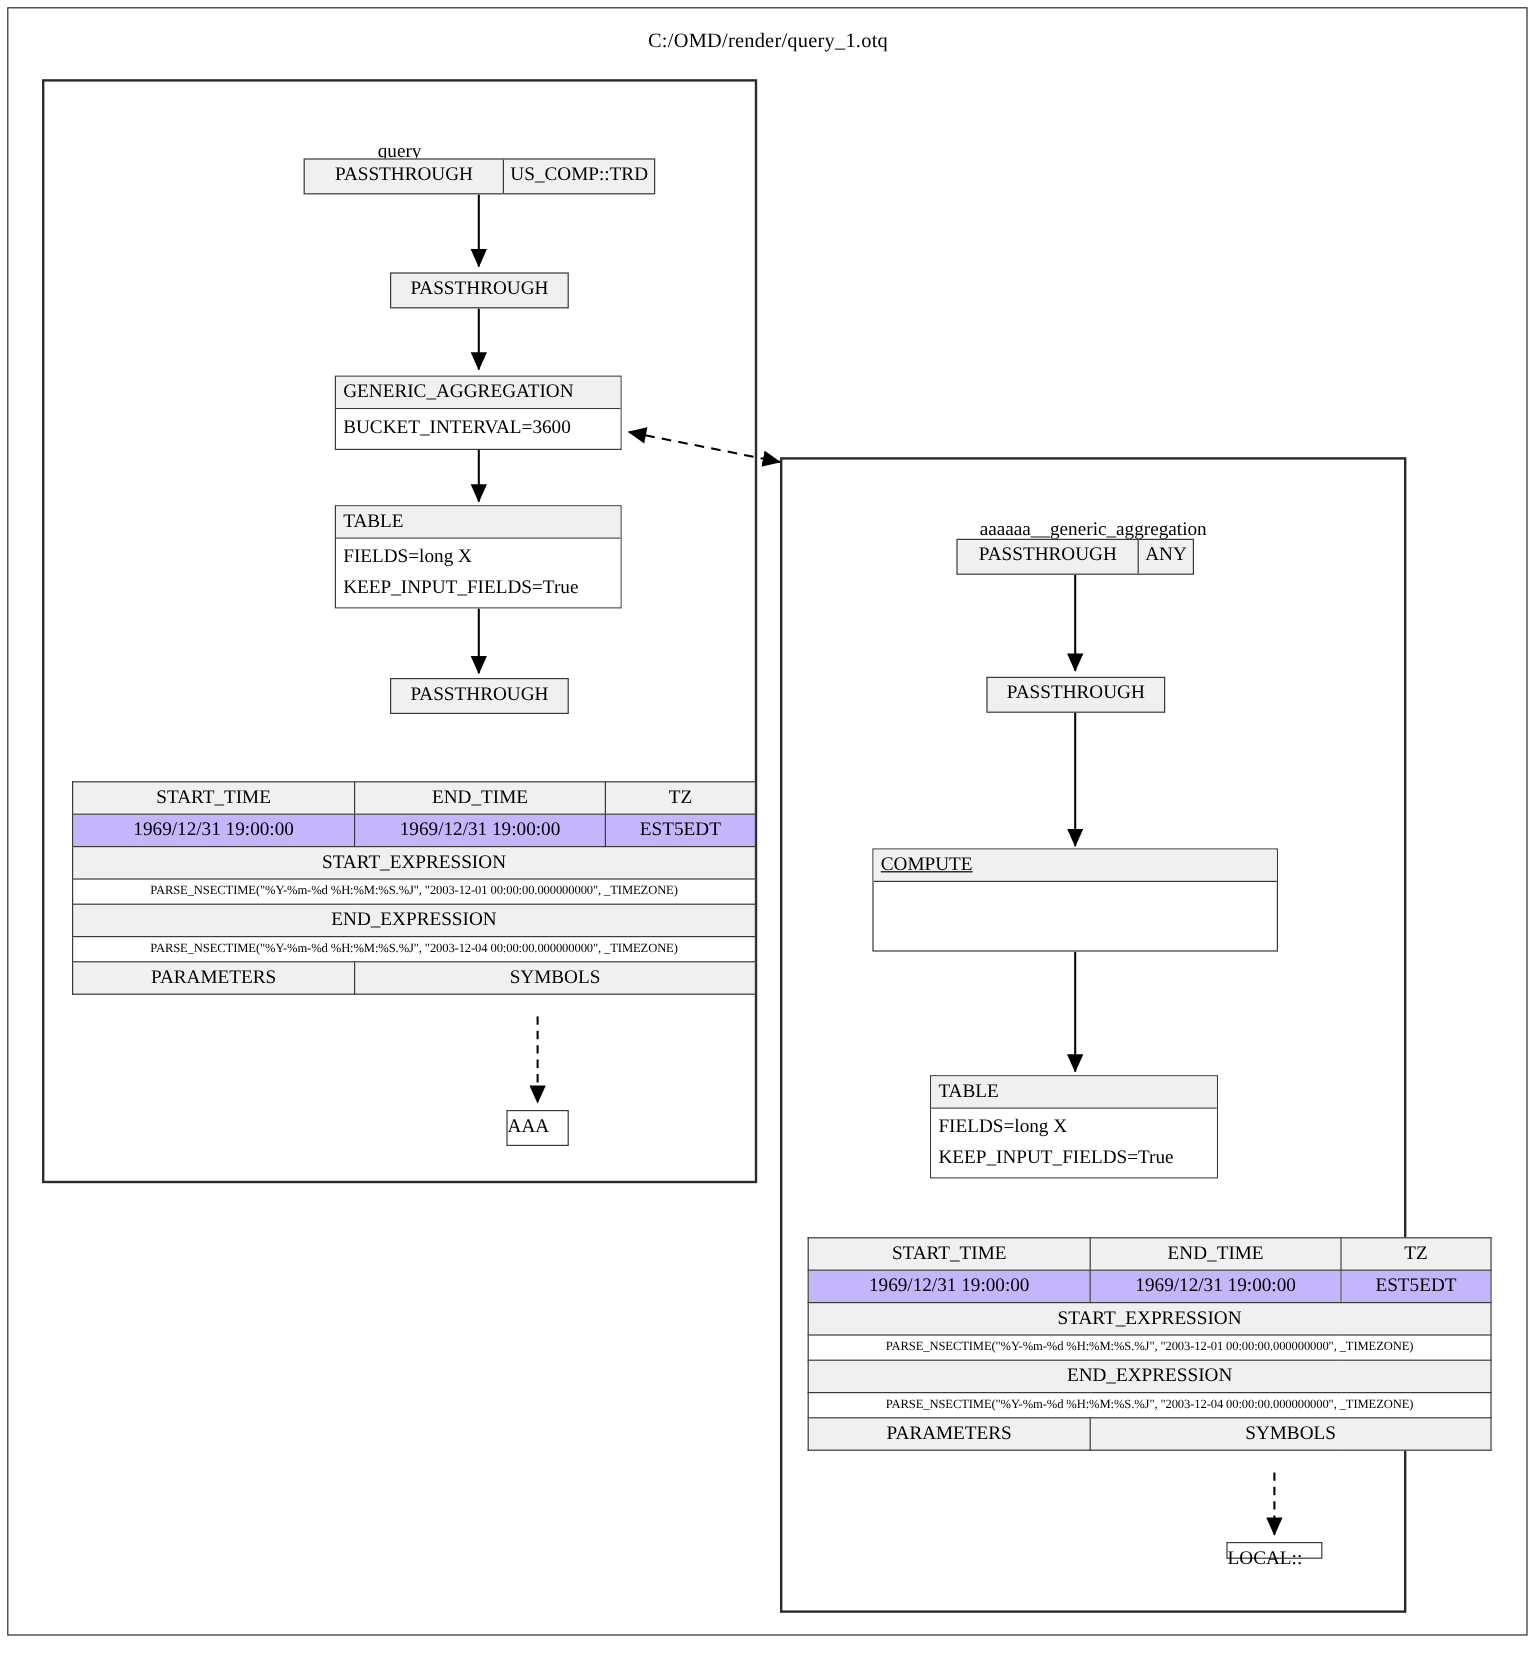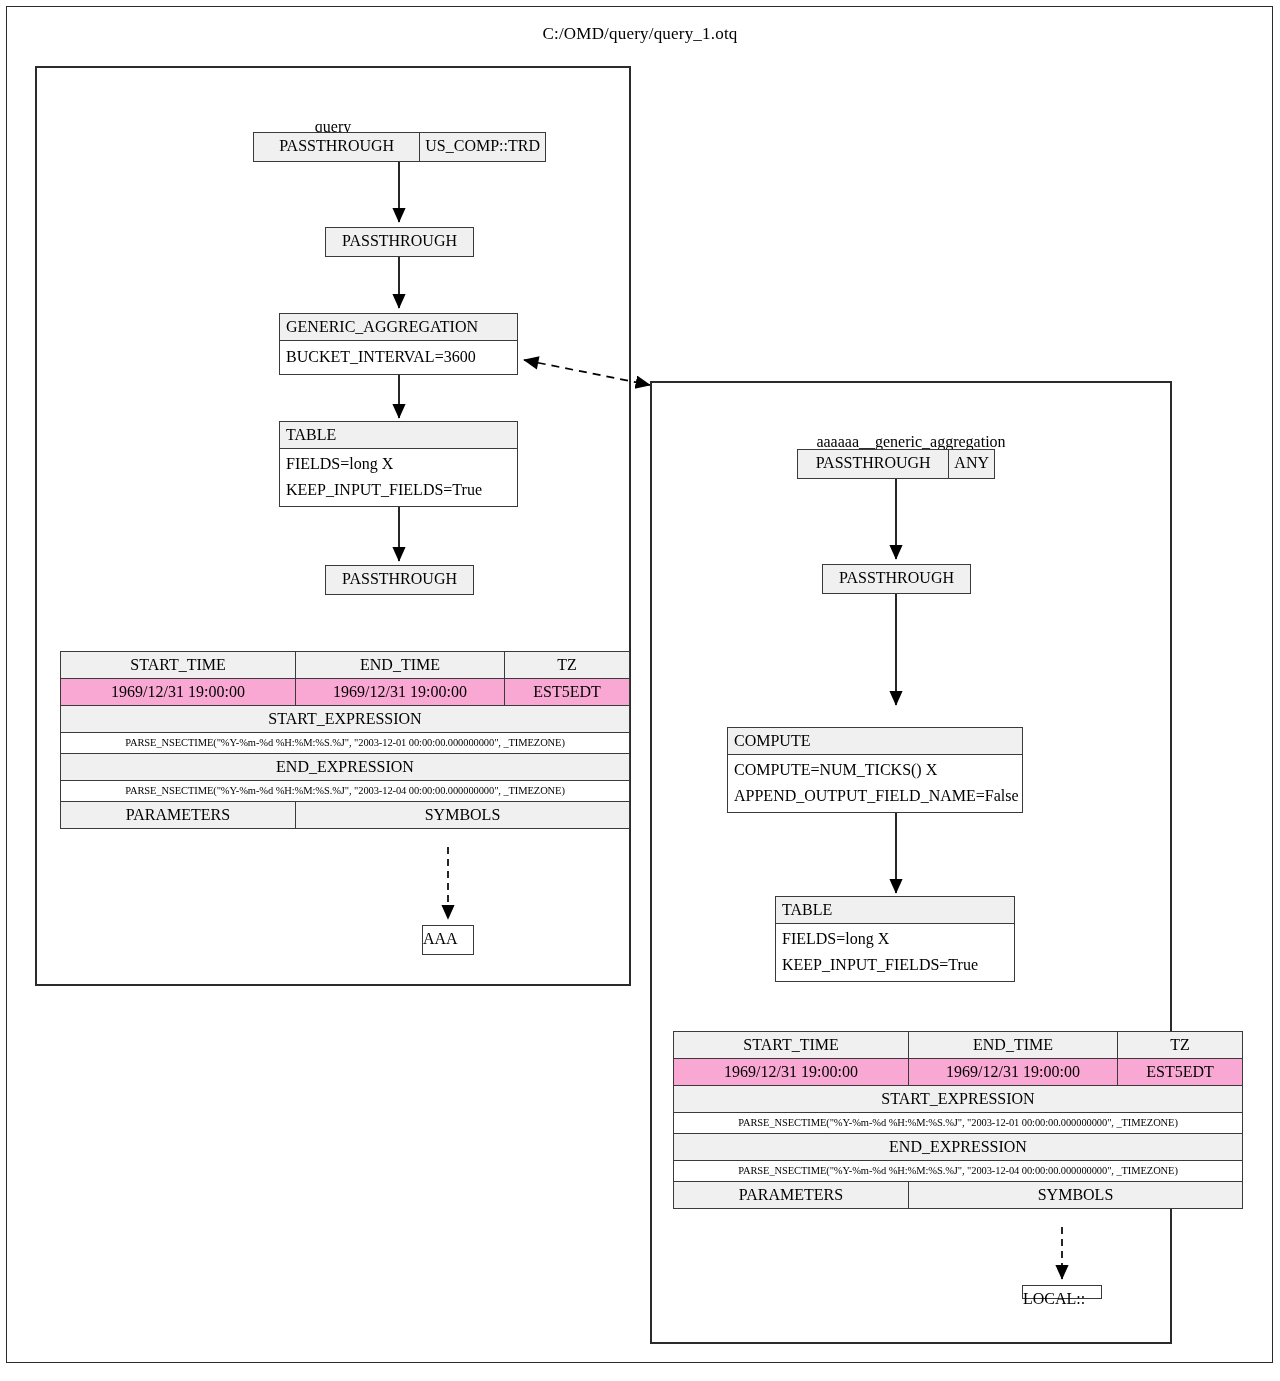--- a/index.html
+++ b/index.html
@@ -145,21 +145,21 @@
     padding: 2px 3px;
     line-height: 22px;
     white-space: nowrap;
     overflow: hidden;
     margin-left: 47px;
   }
   .info-table td.head {
     background: #f0f0f0;
   }
   .info-table td.val {
-    background: #f9a8d4;
+    background: #c4b5fd;
   }
   .info-table td.expr {
     background: #ffffff;
     font-size: 10.5px;
     line-height: 16px;
     letter-spacing: -0.1px;
   }
 
   
   .edges {
@@ -171,21 +171,21 @@
     pointer-events: none;
   }
 </style>
 </head>
 <body>
 
 <div id="page">
 
   <div class="page-border"></div>
 
-  <div class="graph-title">C:/OMD/query/query_1.otq</div>
+  <div class="graph-title">C:/OMD/render/query_1.otq</div>
 
   <svg class="edges" viewBox="0 0 1280 1381">
     <defs>
       <marker id="arrow" markerWidth="10" markerHeight="10" refX="8.5" refY="4" orient="auto" markerUnits="strokeWidth">
         <path d="M0,0 L9,4 L0,8 z" fill="#000000"></path>
       </marker>
       <marker id="arrow-rev" markerWidth="10" markerHeight="10" refX="0.5" refY="4" orient="auto" markerUnits="strokeWidth">
         <path d="M9,0 L0,4 L9,8 z" fill="#000000"></path>
       </marker>
     </defs>
@@ -269,26 +269,22 @@
     <div class="cluster-label">aaaaaa__generic_aggregation</div>
   </div>
 
   <div class="split" style="left:797px; top:449px; width:198px; height:30px;">
     <div class="cell first" style="flex:1 1 auto;">PASSTHROUGH</div>
     <div class="cell" style="flex:0 0 auto;">ANY</div>
   </div>
 
   <div class="plain" style="left:822px; top:564px; width:149px; height:30px;">PASSTHROUGH</div>
 
-  <div class="node" style="left:727px; top:727px; width:296px; height:86px;">
+  <div class="node" style="left:727px; top:707px; width:338px; height:86px;text-decoration:underline;">
     <div class="hdr">COMPUTE</div>
-    <div class="body" style="line-height:26px; padding-top:2px;">
-      <div class="line">COMPUTE=NUM_TICKS() X</div>
-      <div class="line">APPEND_OUTPUT_FIELD_NAME=False</div>
-    </div>
   </div>
 
   <div class="node" style="left:775px; top:896px; width:240px; height:86px;">
     <div class="hdr">TABLE</div>
     <div class="body" style="line-height:26px; padding-top:2px;">
       <div class="line">FIELDS=long X</div>
       <div class="line">KEEP_INPUT_FIELDS=True</div>
     </div>
   </div>
 

